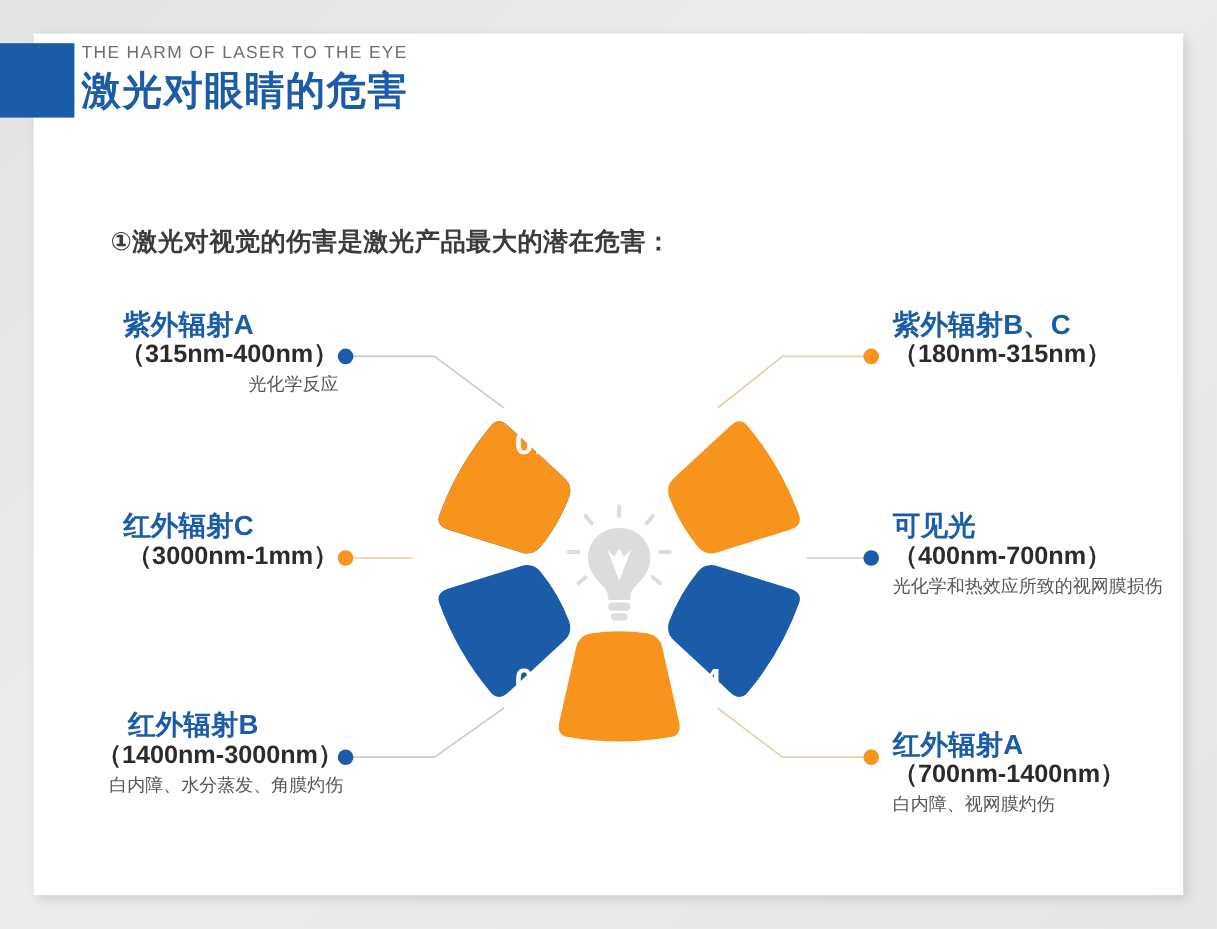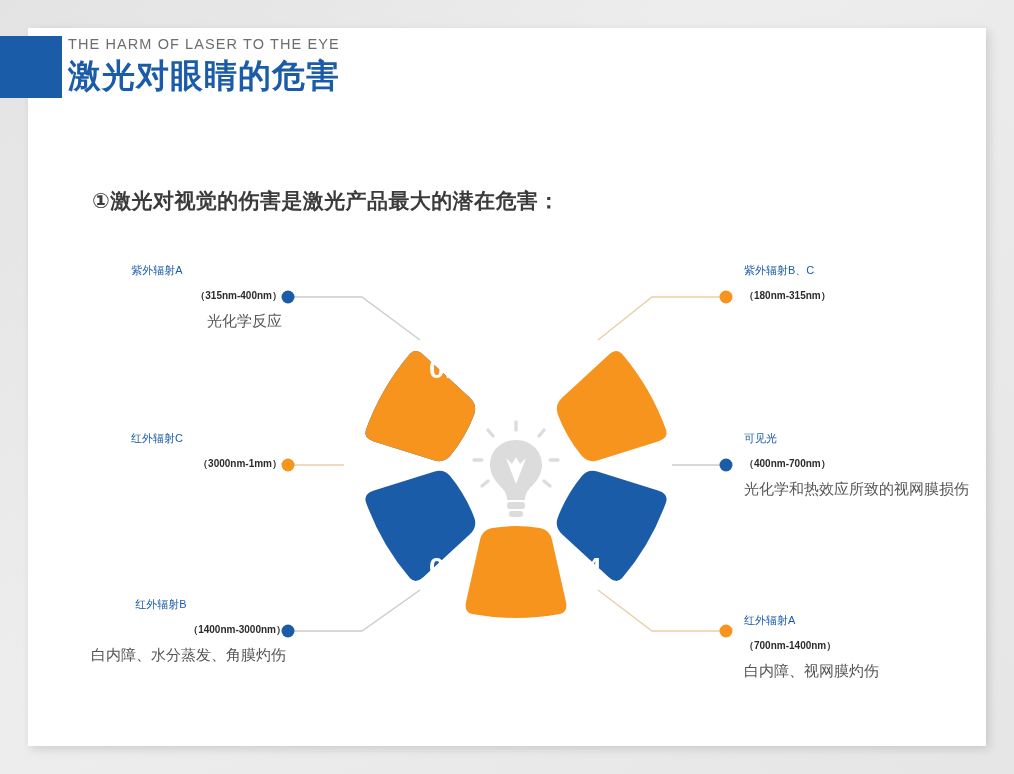--- a/index.html
+++ b/index.html
@@ -78,29 +78,29 @@
     letter-spacing: 0.5px;
     text-align: center;
     width: 70px;
   }
 
   
   .callout { position: absolute; width: 250px; }
   .callout.left  { text-align: right; }
   .callout.right { text-align: left; }
   .callout-title {
-    font-size: 11px;
-    font-weight: normal;
+    font-size: 23px;
+    font-weight: bold;
     color: #1B5CA8;
     line-height: 25px;
     white-space: nowrap;
   }
   .callout.left .callout-title { text-align: center; }
   .callout-range {
-    font-size: 10px;
+    font-size: 21px;
     font-weight: bold;
     color: #2b2b2b;
     line-height: 25px;
     white-space: nowrap;
   }
   .callout-desc {
     font-size: 15px;
     color: #555555;
     line-height: 25px;
   }

